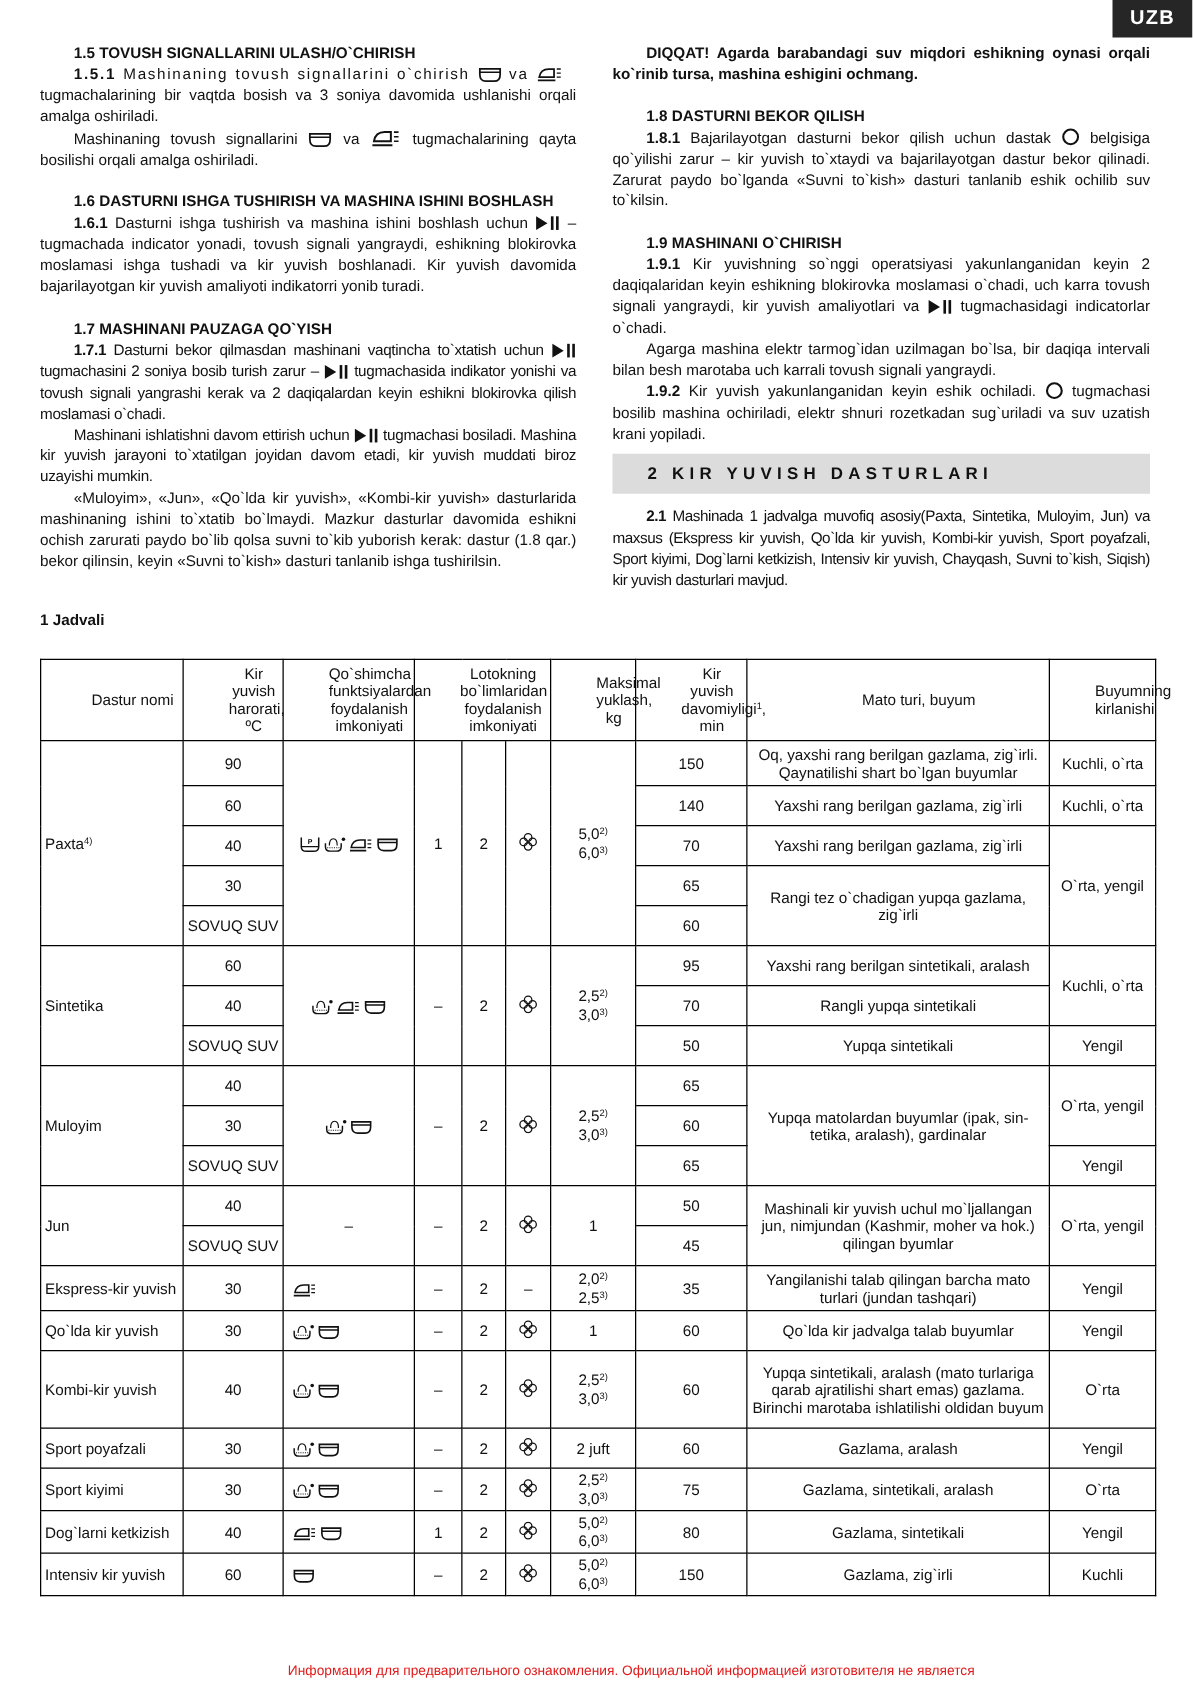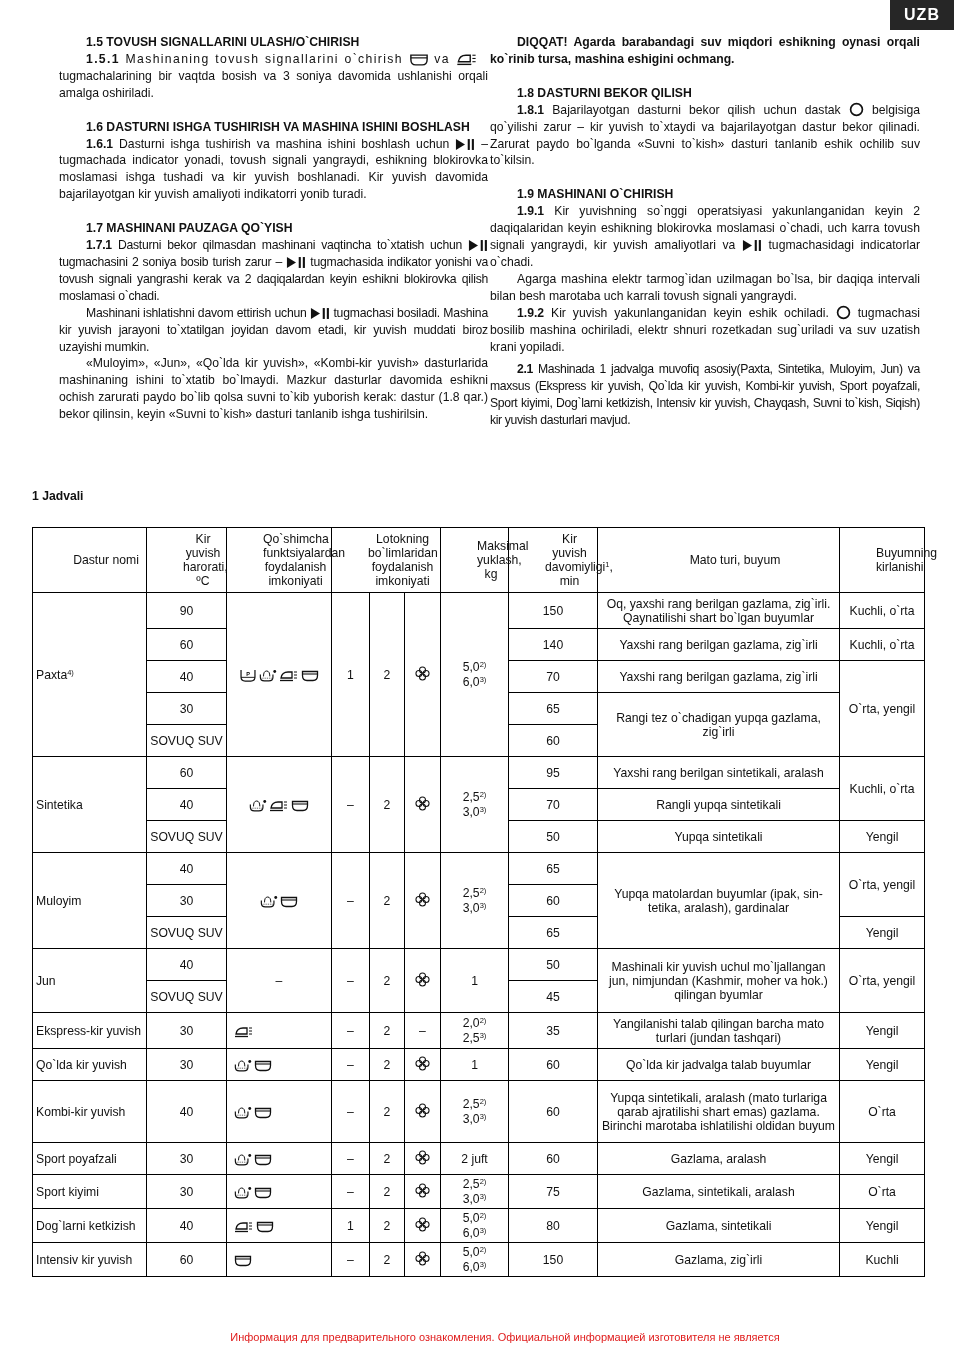--- a/index.html
+++ b/index.html
@@ -1,20 +1,20 @@
 <!DOCTYPE html>
 <html><head>
 <meta charset="utf-8">
 <style>
   html, body { margin:0; padding:0; background:#fff; }
   body { width:954px; height:1350px; position:relative; overflow:hidden; font-family:"Liberation Sans", sans-serif; color:#111; }
   .lang-badge { position:absolute; left:890px; top:0; width:64px; height:30px; background:#262626; color:#fff; font-weight:bold; font-size:16px; letter-spacing:1px; display:flex; align-items:center; justify-content:center; }
-  .col { position:absolute; top:34px; font-size:12.2px; line-height:16.9px; text-align:justify;margin-left:27px; }
+  .col { position:absolute; top:34px; font-size:12.2px; line-height:16.9px; text-align:justify; }
   .col.left { left:32px; width:429px; }
-  .col.right { left:463px; width:430px; }
+  .col.right { left:490px; width:430px; }
   .col p { margin:0; }
   .ind { text-indent:27px; }
   .h { font-weight:bold; text-indent:27px; }
   .gap { height:17px; }
   b { font-weight:bold; }
   .sec-banner { background:#dcdcdc; height:32px; margin:2px 0 10px 0; display:flex; align-items:center; padding-left:28px; font-weight:bold; font-size:13.5px; letter-spacing:4.2px; }
   .ico { display:inline-block; vertical-align:-3px; }
   .tbl-caption { position:absolute; left:32px; top:489px; font-size:12.2px; font-weight:bold; }
   table.prog { position:absolute; left:32px; top:527px; width:892px; border-collapse:collapse; table-layout:fixed; font-size:12.2px; }
   table.prog td, table.prog th { border:1px solid #000; padding:0 3px; text-align:center; vertical-align:middle; font-weight:normal; line-height:14px; }
@@ -75,20 +75,25 @@
 <div class="lang-badge">UZB</div>
 
 <div class="col left">
   <p class="h">1.5 TOVUSH SIGNALLARINI ULASH/O`CHIRISH</p>
   <p class="ind" style="letter-spacing:1.35px;word-spacing:1px"><b>1.5.1</b> <span>Mashinaning tovush signallarini o`chirish</span> <svg class="ico" width="20" height="13">
         <use href="#sym-rinse"></use>
       </svg> <span>va</span> <svg class="ico" width="22" height="14">
         <use href="#sym-iron"></use>
       </svg></p>
   <p>tugmachalarining bir vaqtda bosish va 3 soniya davomida ushlanishi orqali amalga oshiriladi.</p>
+  <p class="ind"><span>Mashinaning tovush signallarini</span> <svg class="ico" width="20" height="13">
+        <use href="#sym-rinse"></use>
+      </svg> <span>va</span> <svg class="ico" width="26" height="16">
+        <use href="#sym-iron"></use>
+      </svg> <span>tugmachalarining qayta bosilishi orqali amalga oshiriladi.</span></p>
   <div class="gap"></div>
   <p class="h">1.6 DASTURNI ISHGA TUSHIRISH VA MASHINA ISHINI BOSHLASH</p>
   <p class="ind"><b>1.6.1</b> <span>Dasturni ishga tushirish va mashina ishini boshlash uchun</span> <svg class="ico" width="20" height="13">
         <use href="#sym-playpause"></use>
       </svg> <span>– tugmachada indicator yonadi, tovush signali yangraydi, eshikning blokirovka moslamasi ishga tushadi va kir yuvish boshlanadi. Kir yuvish davomida bajarilayotgan kir yuvish amaliyoti indikatorri yonib turadi.</span></p>
   <div class="gap"></div>
   <p class="h">1.7 MASHINANI PAUZAGA QO`YISH</p>
   <p class="ind" style="letter-spacing:-0.25px"><b>1.7.1</b> <span>Dasturni bekor qilmasdan mashinani vaqtincha to`xtatish uchun</span> <svg class="ico" width="20" height="13">
         <use href="#sym-playpause"></use>
       </svg> <span>tugmachasini 2 soniya bosib turish zarur –</span> <svg class="ico" width="20" height="13">
@@ -110,20 +115,21 @@
   <div class="gap"></div>
   <p class="h">1.9 MASHINANI O`CHIRISH</p>
   <p class="ind"><b>1.9.1</b> <span>Kir yuvishning so`nggi operatsiyasi yakunlanganidan keyin 2 daqiqalaridan keyin eshikning blokirovka moslamasi o`chadi, uch karra tovush signali yangraydi, kir yuvish amaliyotlari va</span> <svg class="ico" width="20" height="13">
         <use href="#sym-playpause"></use>
       </svg> <span>tugmachasidagi indicatorlar o`chadi.</span></p>
   <p class="ind">Agarga mashina elektr tarmog`idan uzilmagan bo`lsa, bir daqiqa intervali bilan besh marotaba uch karrali tovush signali yangraydi.</p>
   <p class="ind"><b>1.9.2</b> <span>Kir yuvish yakunlanganidan keyin eshik ochiladi.</span> <svg class="ico" width="15" height="15">
         <use href="#sym-circle"></use>
       </svg> <span>tugmachasi bosilib mashina ochiriladi, elektr shnuri rozetkadan sug`uriladi va suv uzatish krani yopiladi.</span></p>
   <div style="height:6px"></div>
+  <div class="sec-banner">2 KIR YUVISH DASTURLARI</div>
   <p class="ind" style="letter-spacing:-0.35px"><b>2.1</b> <span>Mashinada 1 jadvalga muvofiq asosiy(Paxta, Sintetika, Muloyim, Jun) va maxsus (Ekspress kir yuvish, Qo`lda kir yuvish, Kombi-kir yuvish, Sport poyafzali, Sport kiyimi, Dog`larni ketkizish, Intensiv kir yuvish, Chayqash, Suvni to`kish, Siqish) kir yuvish dasturlari mavjud.</span></p>
 </div>
 
 <div class="tbl-caption">1 Jadvali</div>
 
 <table class="prog">
   <colgroup>
     <col style="width:114px">
       <col style="width:80px">
       <col style="width:105px">

